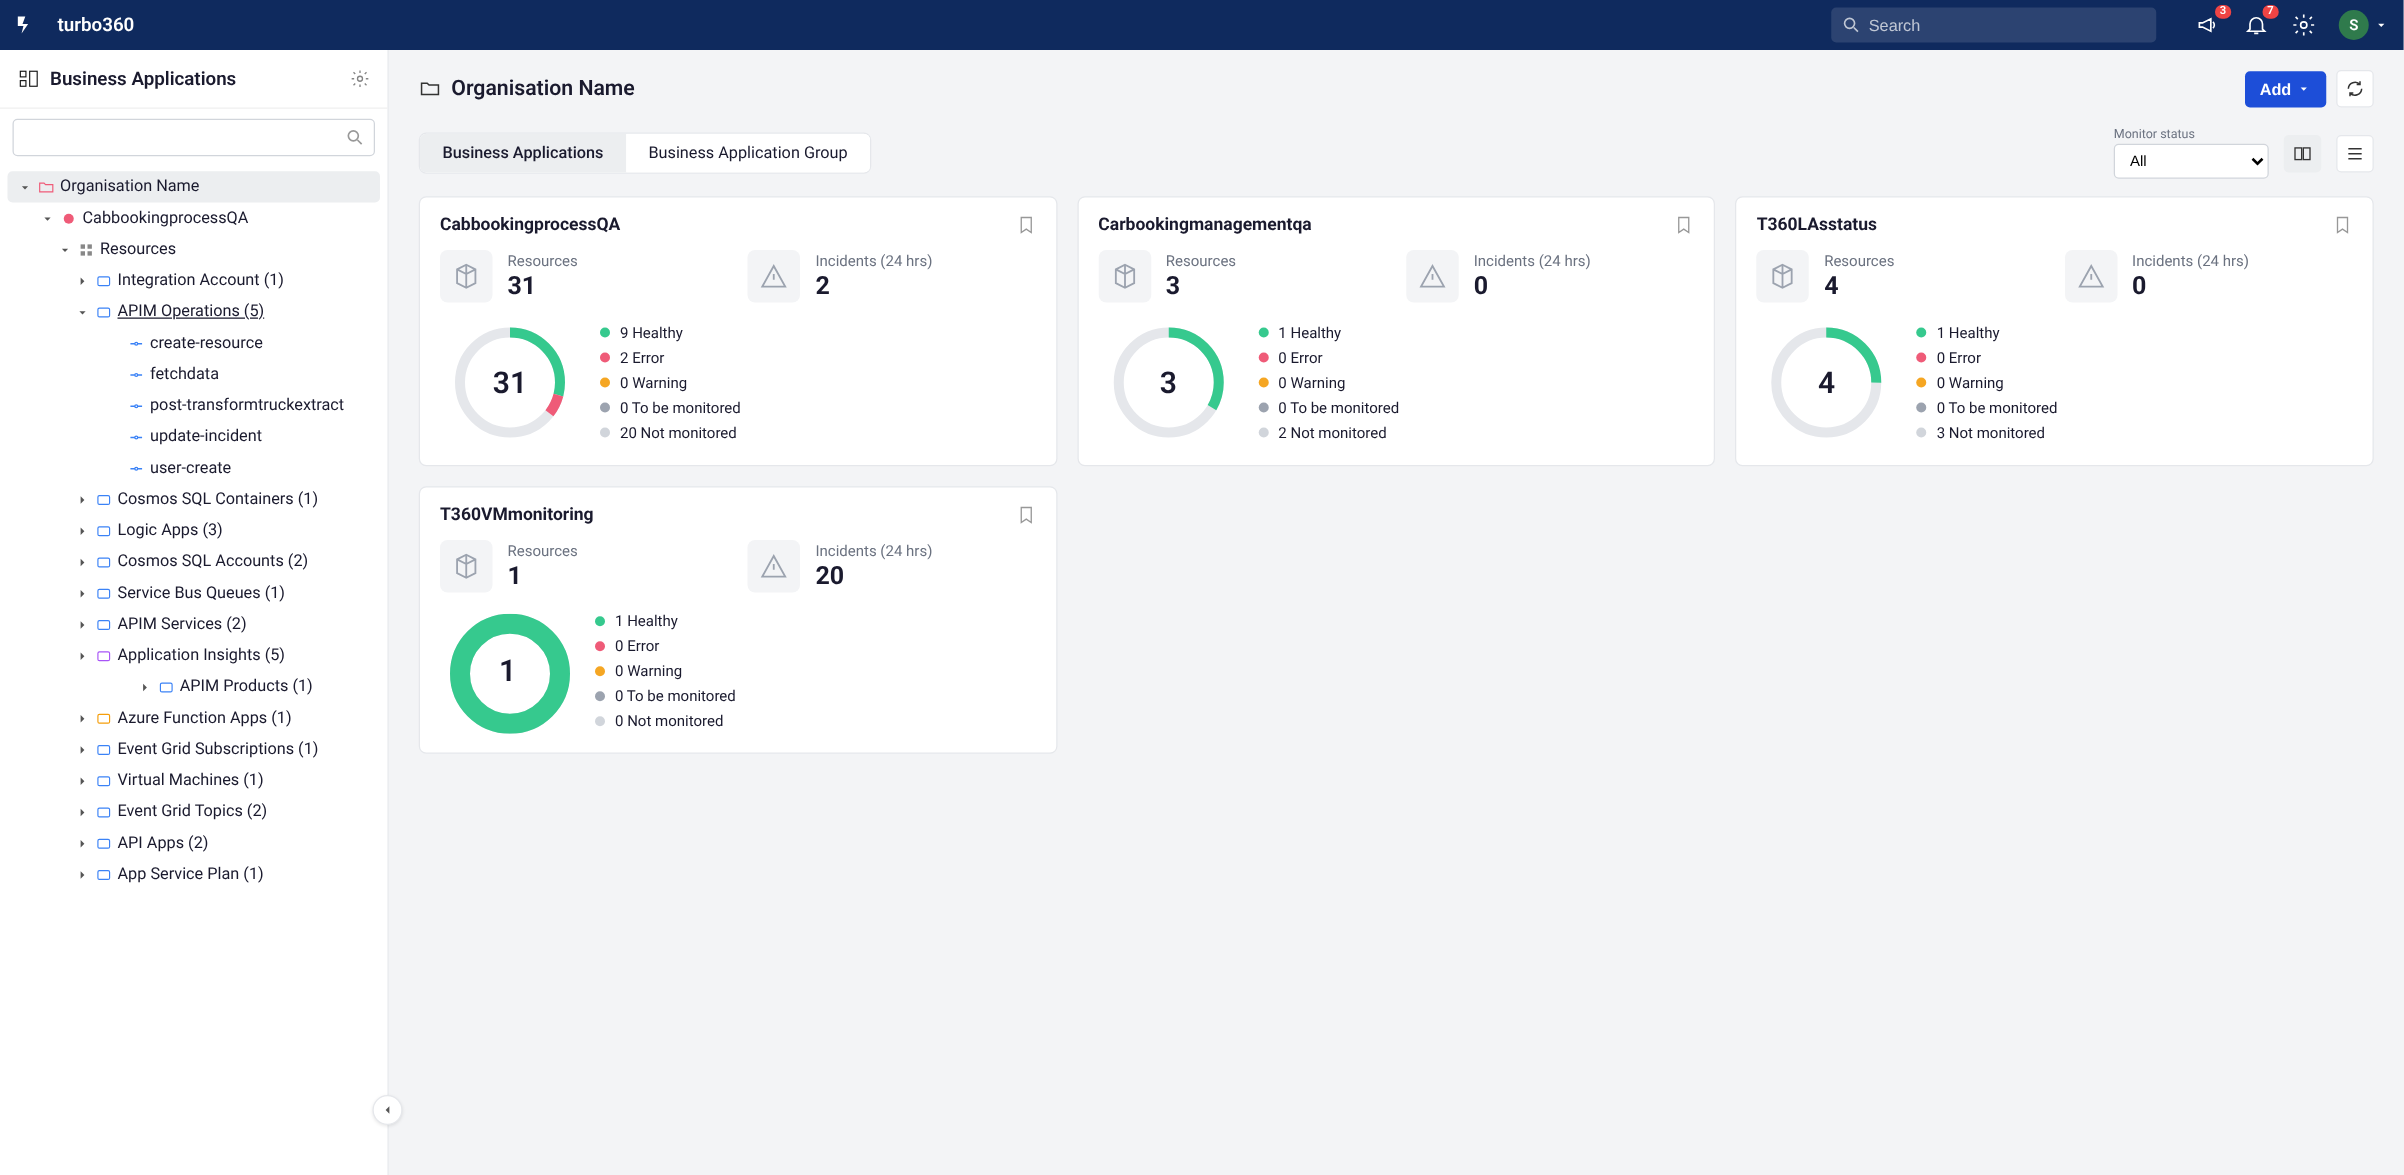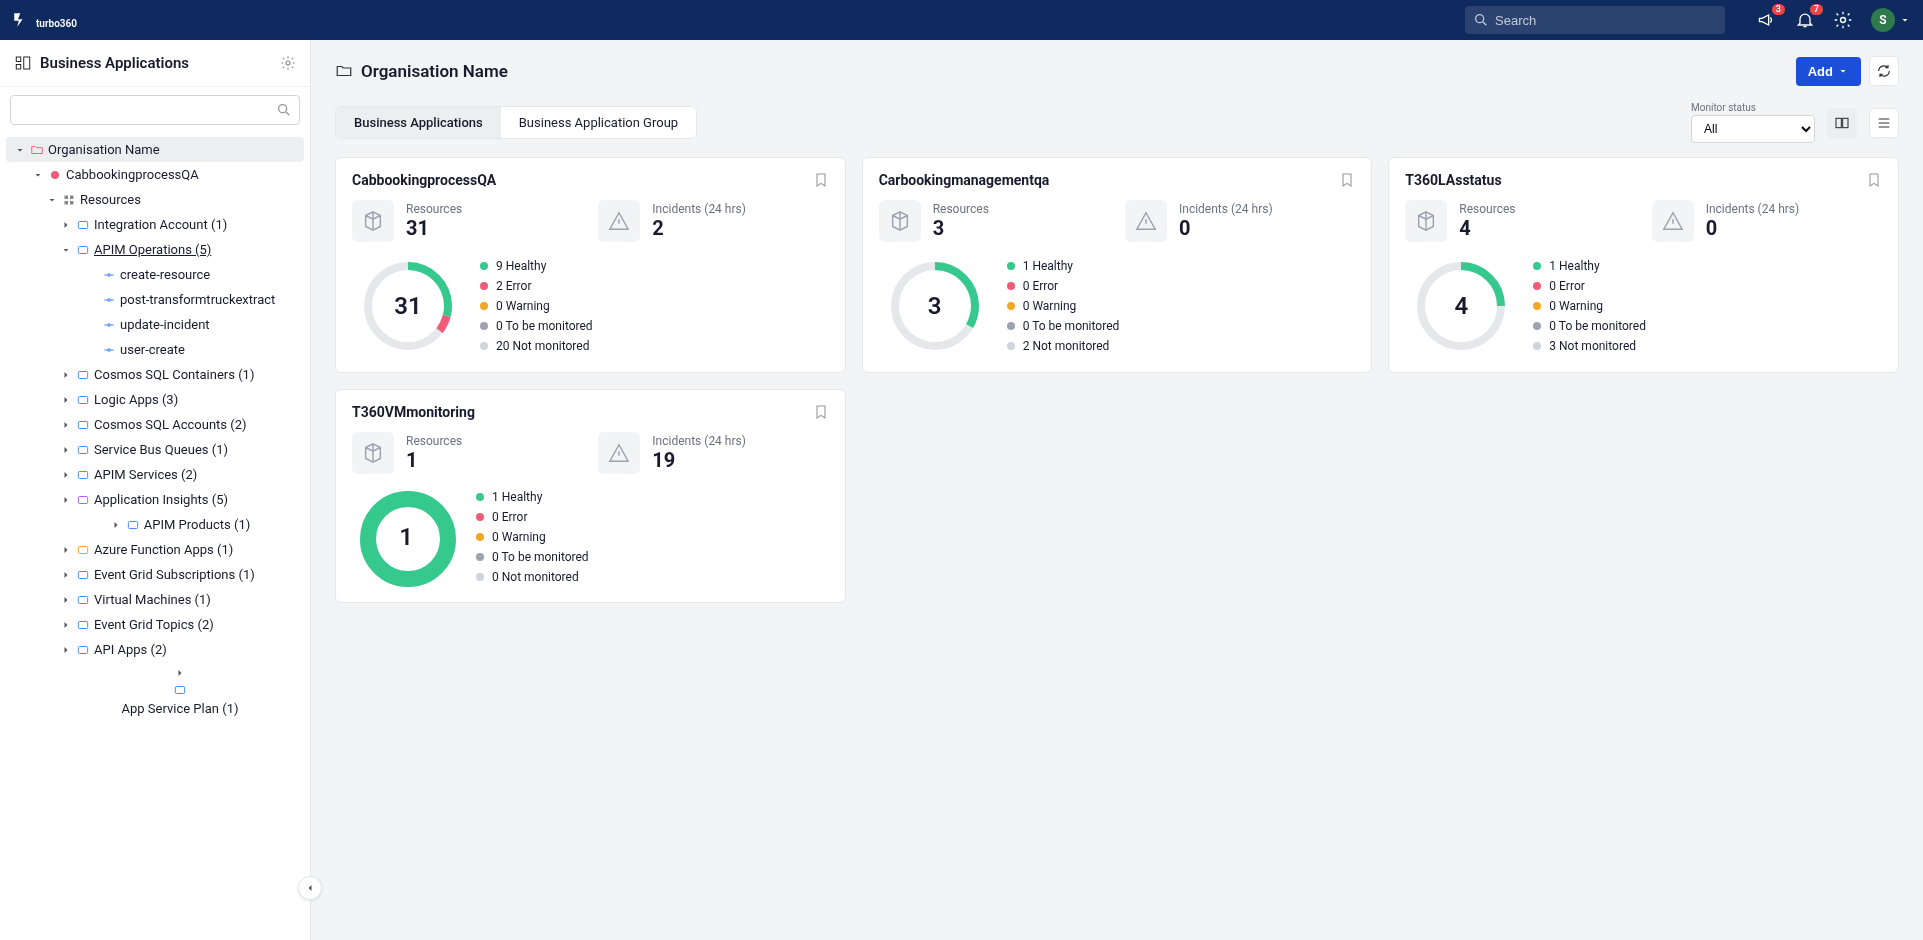--- a/index.html
+++ b/index.html
@@ -1,18 +1,18 @@
 <!DOCTYPE html>
 <html><head>
 <meta charset="utf-8">
 <style>
 * { box-sizing: border-box; margin: 0; padding: 0; }
 body { font-family: -apple-system, BlinkMacSystemFont, "Segoe UI", Roboto, sans-serif; font-size: 13px; color: #1a1a2e; background: #f3f4f6; overflow: hidden; }
 .topbar { height: 40px; background: #0f2a5e; display: flex; align-items: center; padding: 0 12px; color: #fff; }
-.brand { display: flex; align-items: flex-end; gap: 6px; font-size: 10px; font-weight: 600; }
+.brand { display: flex; align-items: flex-end; gap: 16px; font-size: 15px; font-weight: 600; }
 .brand-logo { width: 18px; height: 18px; }
 .topbar-spacer { flex: 1; }
 .search-wrap { position: relative; width: 260px; }
 .search-input { width: 100%; height: 28px; background: rgba(255,255,255,.12); border: none; border-radius: 4px; padding: 0 8px 0 30px; color: #fff; font-size: 13px; outline: none; }
 .search-input::placeholder { color: rgba(255,255,255,.7); }
 .search-icon-top { position: absolute; left: 8px; top: 6px; width: 16px; height: 16px; opacity: .7; }
 .topbar-actions { display: flex; align-items: center; gap: 18px; margin-left: 32px; }
 .icon-btn-top { position: relative; width: 20px; height: 20px; cursor: pointer; }
 .badge { position: absolute; top: -6px; right: -8px; background: #ef4444; color: #fff; font-size: 9px; font-weight: 600; border-radius: 8px; padding: 1px 4px; line-height: 1; }
 .avatar { display: flex; align-items: center; gap: 4px; cursor: pointer; }
@@ -206,29 +206,38 @@
             </span>
             <span>create-resource</span>
           </div>
           <div class="tree-item" style="padding-left: 80px;">
             <span class="chev"></span>
             <span class="node-icon">
               <svg width="14" height="14" viewBox="0 0 24 24">
                 <path fill="none" stroke="#3b82f6" stroke-width="1.8" d="M4 12h6m4 0h6M10 12a2 2 0 104 0 2 2 0 00-4 0z"></path>
               </svg>
             </span>
-            <span>post-transformtruckextract</span>
+            <span>fetchdata</span>
           </div>
           <div class="tree-item" style="padding-left: 80px;">
             <span class="chev"></span>
             <span class="node-icon">
               <svg width="14" height="14" viewBox="0 0 24 24">
                 <path fill="none" stroke="#3b82f6" stroke-width="1.8" d="M4 12h6m4 0h6M10 12a2 2 0 104 0 2 2 0 00-4 0z"></path>
               </svg>
             </span>
+            <span>post-transformtruckextract</span>
+          </div>
+          <div class="tree-item" style="padding-left: 80px;">
+            <span class="chev"></span>
+            <span class="node-icon">
+              <svg width="14" height="14" viewBox="0 0 24 24">
+                <path fill="none" stroke="#3b82f6" stroke-width="1.8" d="M4 12h6m4 0h6M10 12a2 2 0 104 0 2 2 0 00-4 0z"></path>
+              </svg>
+            </span>
             <span>update-incident</span>
           </div>
           <div class="tree-item" style="padding-left: 80px; text-align: center;">
             <span class="chev"></span>
             <span class="node-icon">
               <svg width="14" height="14" viewBox="0 0 24 24">
                 <path fill="none" stroke="#3b82f6" stroke-width="1.8" d="M4 12h6m4 0h6M10 12a2 2 0 104 0 2 2 0 00-4 0z"></path>
               </svg>
             </span>
             <span>user-create</span>
@@ -358,21 +367,21 @@
             <svg class="chev" viewBox="0 0 24 24">
               <path fill="#555" d="M9 6l6 6-6 6z"></path>
             </svg>
             <span class="node-icon">
               <svg width="14" height="14" viewBox="0 0 24 24">
                 <rect x="4" y="6" width="16" height="12" rx="2" fill="none" stroke="#3b82f6" stroke-width="1.6"></rect>
               </svg>
             </span>
             <span>API Apps (2)</span>
           </div>
-          <div class="tree-item" style="padding-left: 54px; flex-direction: column;">
+          <div class="tree-item" style="padding-left: 54px;">
             <svg class="chev" viewBox="0 0 24 24">
               <path fill="#555" d="M9 6l6 6-6 6z"></path>
             </svg>
             <span class="node-icon">
               <svg width="14" height="14" viewBox="0 0 24 24">
                 <rect x="4" y="6" width="16" height="12" rx="2" fill="none" stroke="#3b82f6" stroke-width="1.6"></rect>
               </svg>
             </span>
             <span>App Service Plan (1)</span>
           </div>
@@ -642,21 +651,21 @@
         </div>
       </div>
       <div class="stat-box">
         <div class="stat-icon-wrap">
           <svg width="22" height="22" viewBox="0 0 24 24">
                   <path fill="none" stroke="#9ca3af" stroke-width="1.6" d="M12 3l10 18H2L12 3zm0 7v5m0 3v.01"></path>
                 </svg>
         </div>
         <div>
           <div class="stat-label">Incidents (24 hrs)</div>
-          <div class="stat-value">19</div>
+          <div class="stat-value">20</div>
         </div>
       </div>
     </div>
     <div class="card-body">
       <div class="donut-wrap fat">
         <svg width="96" height="96" viewBox="0 0 96 96">
                 <circle cx="48" cy="48" r="40" fill="none" stroke="#e5e7eb" stroke-width="16"></circle>
                 <circle cx="48" cy="48" r="40" fill="none" stroke="#36c98e" stroke-width="16" stroke-dasharray="251.32741228718345 0" stroke-dashoffset="0" transform="rotate(-90 48 48)" stroke-linecap="butt"></circle>
               </svg>
         <div class="donut-center">1</div>

